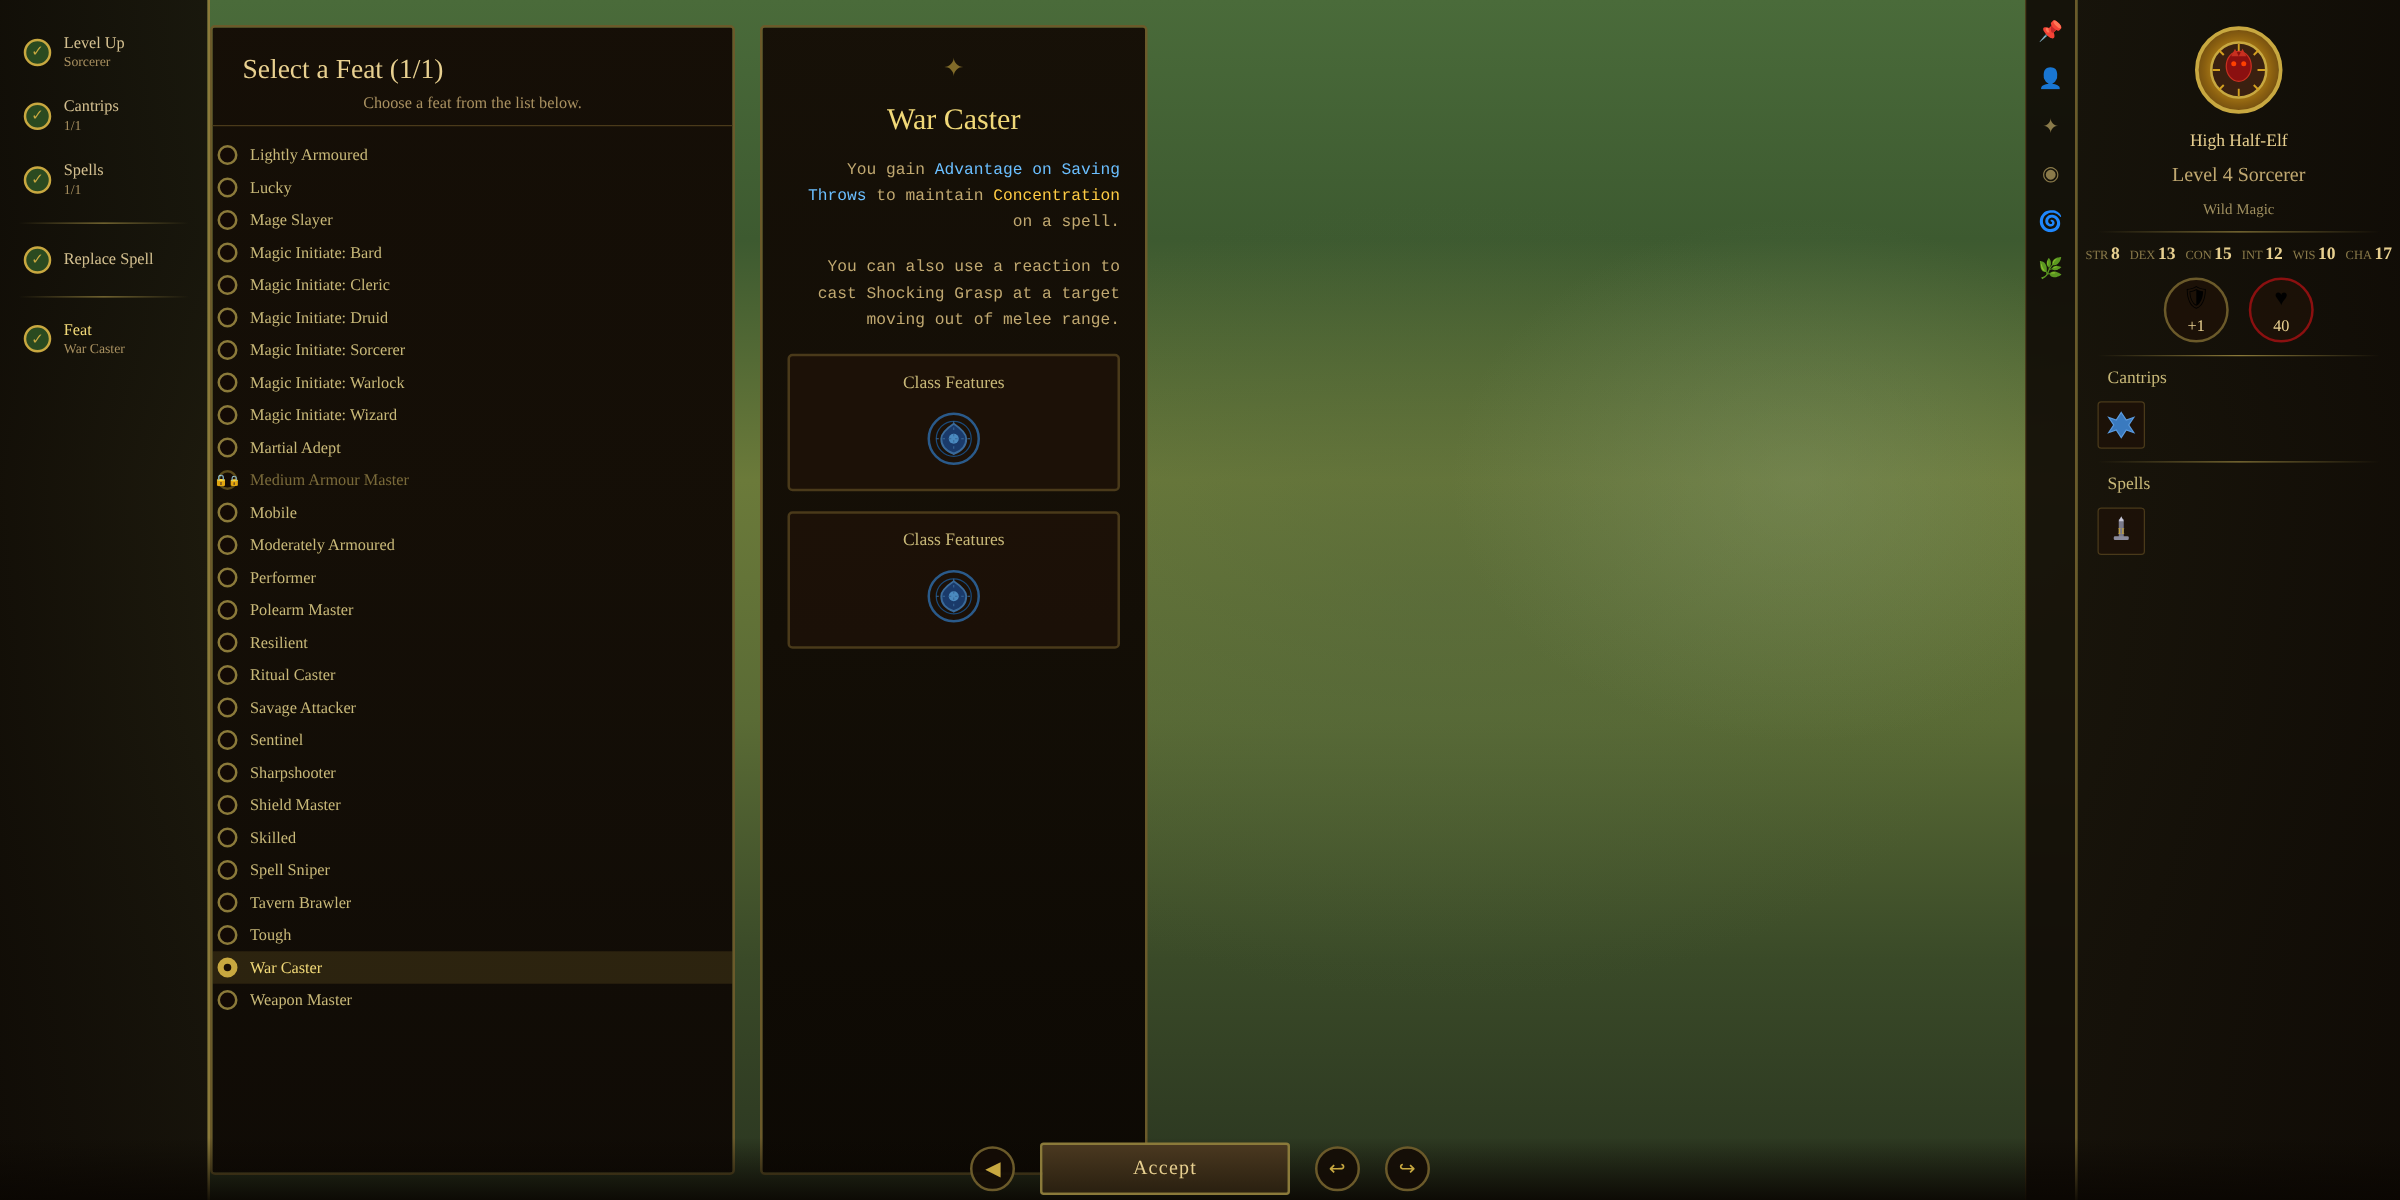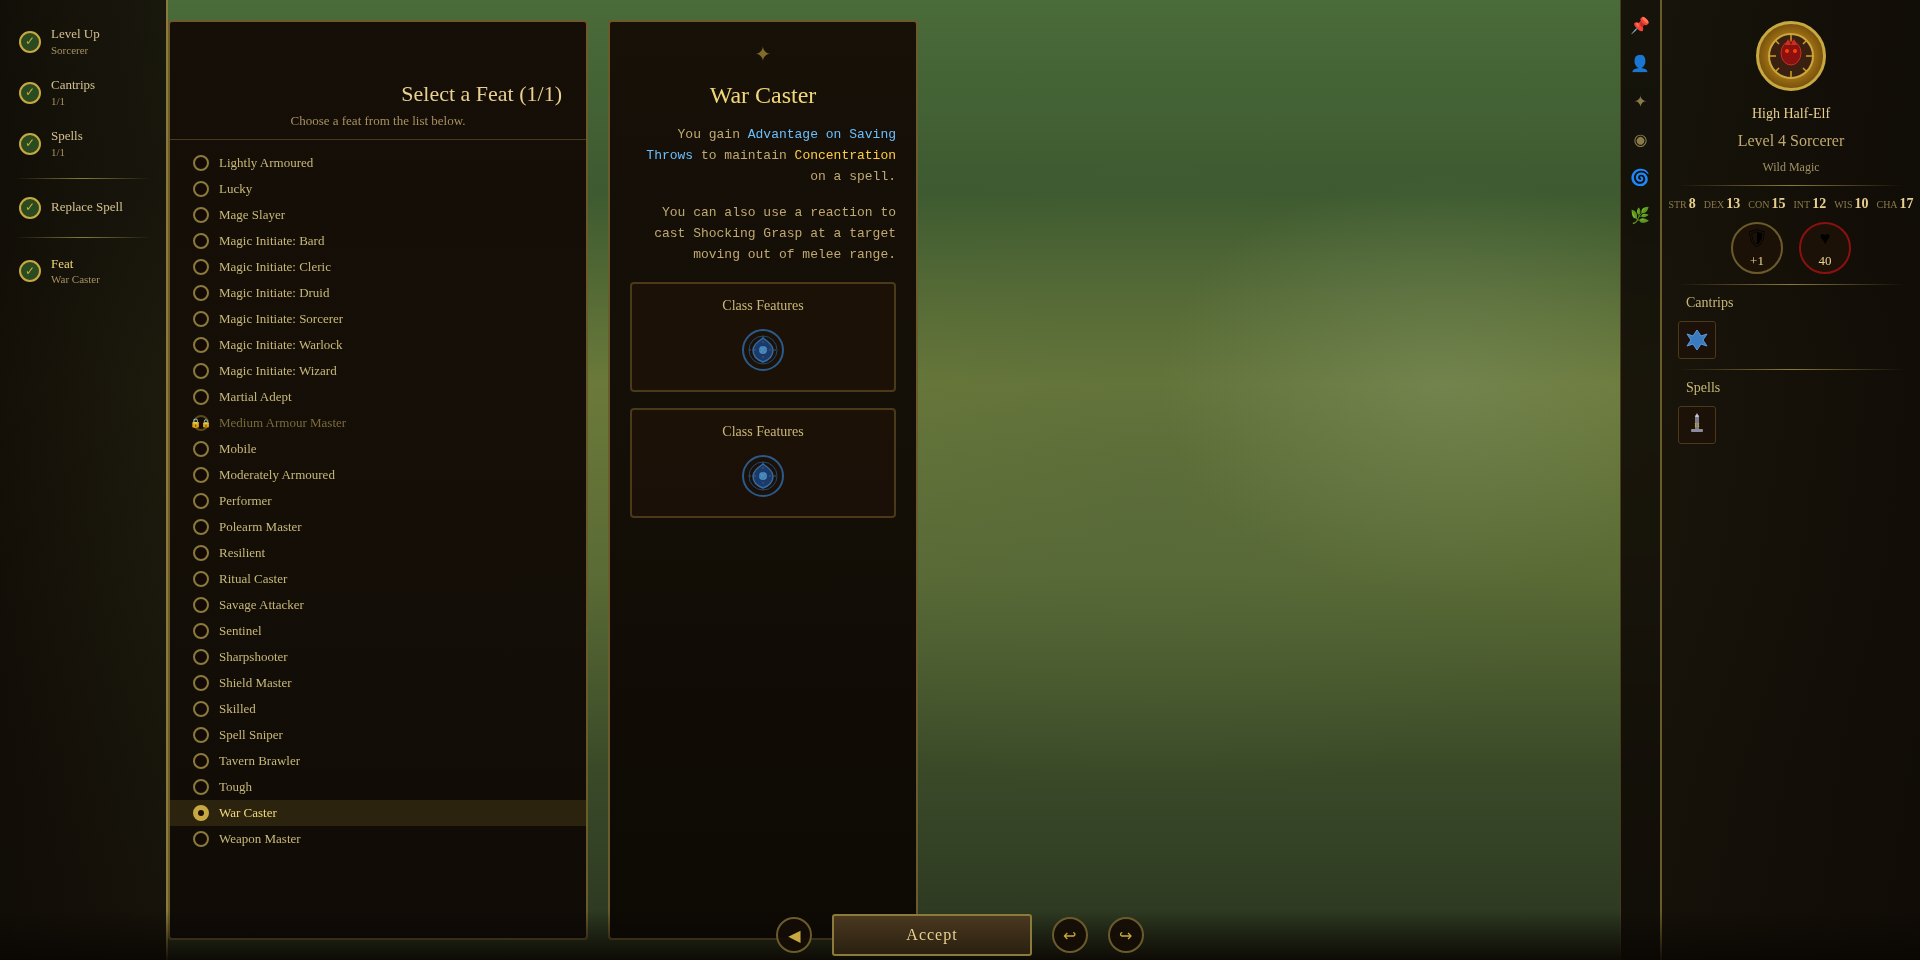--- a/index.html
+++ b/index.html
@@ -109,23 +109,22 @@
     }
 
     .feat-panel-header {
       padding: 20px 24px 10px;
       border-bottom: 1px solid #4a3a1a;
     }
 
     .feat-panel-title {
       color: #e8d090;
       font-size: 22px;
-      text-align: right;
+      text-align: left;
       margin-bottom: 6px;
-      margin-top: 39px;
     }
 
     .feat-panel-subtitle {
       color: #a89060;
       font-size: 13px;
       text-align: center;
     }
 
     .feat-list {
       padding: 10px 0;
@@ -141,21 +140,21 @@
     }
     .feat-list::-webkit-scrollbar-thumb {
       background: #c8a840;
       border-radius: 3px;
     }
 
     .feat-list-item {
       display: flex;
       align-items: flex-start;
       gap: 10px;
-      padding: 5px 23px;
+      padding: 5px 4px;
       cursor: pointer;
       transition: background 0.1s;
     }
 
     .feat-list-item.selected {
       background: rgba(200,168,64,0.15);
     }
 
     .feat-radio {
       width: 16px;

